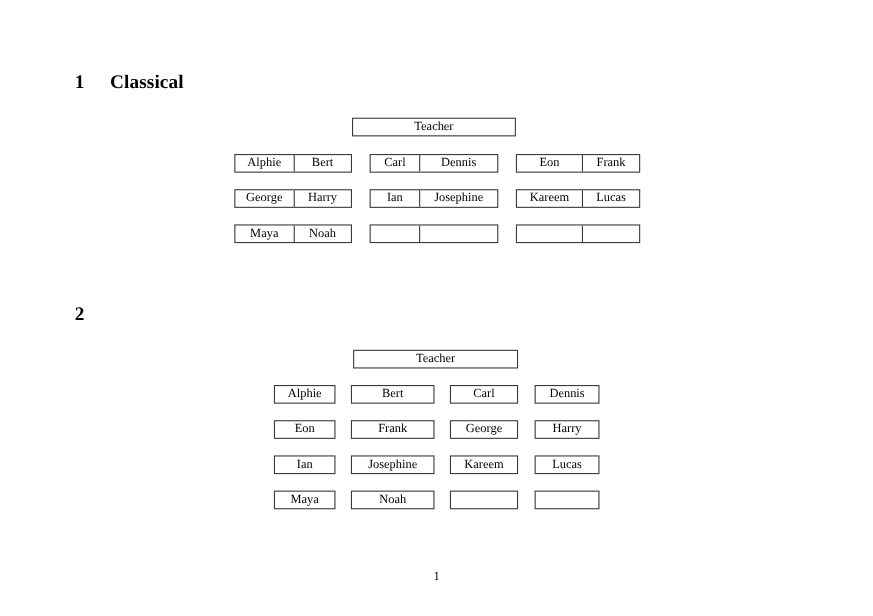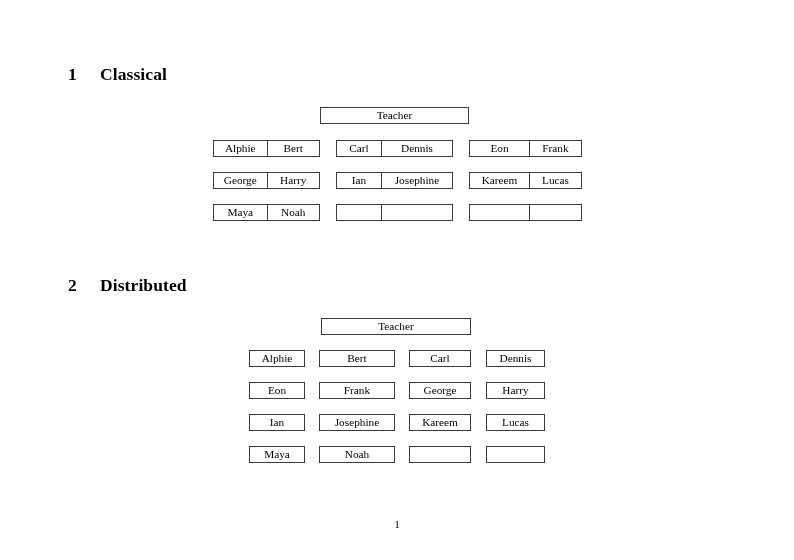--- a/index.html
+++ b/index.html
@@ -143,21 +143,20 @@
     <div class="cell" style="width:59px;">Kareem</div>
     <div class="cell" style="width:52px;">Lucas</div>
   </div>
   <div class="grp" style="left:469px; top:204px; width:113px;">
     <div class="cell" style="width:59px;"></div>
     <div class="cell" style="width:52px;"></div>
   </div>
 
   <div class="section-heading" id="heading-distributed">
     <span class="sec-num">2</span>
-    <span class="sec-title">Distributed</span>
   </div>
 
   <div class="bx teacher-box" id="d-teacher" style="left:321px; top:318px; width:150px;">Teacher</div>
 
   <div class="bx" style="left:249px; top:350px; width:56px;">Alphie</div>
   <div class="bx" style="left:319px; top:350px; width:76px;">Bert</div>
   <div class="bx" style="left:409px; top:350px; width:62px;">Carl</div>
   <div class="bx" style="left:486px; top:350px; width:59px;">Dennis</div>
 
   <div class="bx" style="left:249px; top:382px; width:56px;">Eon</div>

